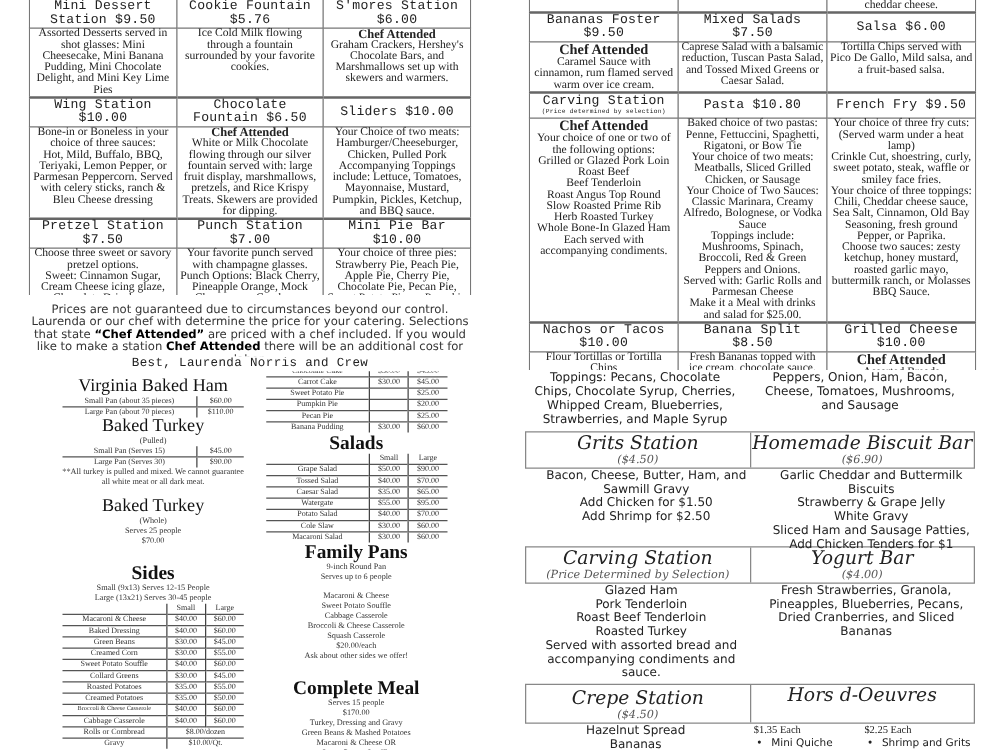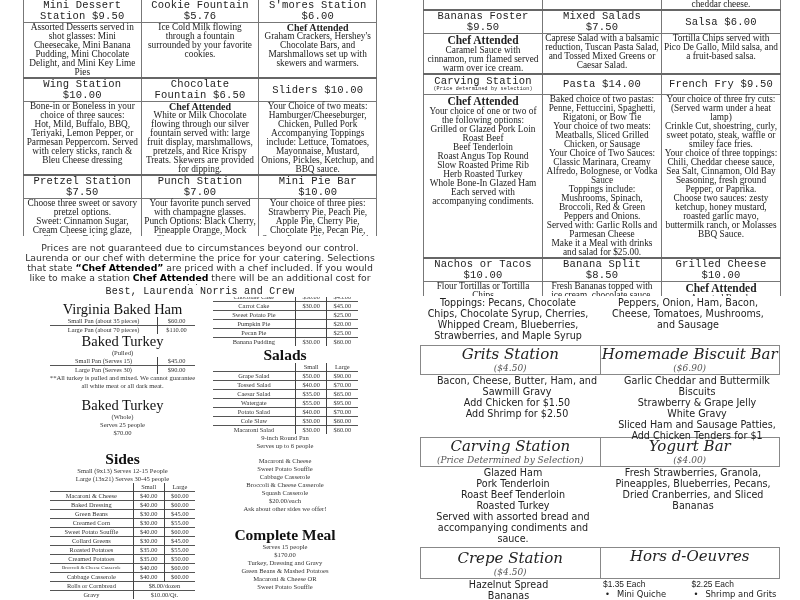--- a/index.html
+++ b/index.html
@@ -38,21 +38,21 @@
   .cal { font-family: "DejaVu Sans", sans-serif; font-size: 9.6px; line-height: 11px; text-align: center; color: #222; }
   .bx { border: 1px solid #888; display: flex; }
   .bx > div { flex: 1; text-align: center; }
   .bx > div + div { border-left: 1px solid #888; }
   .fancy { font-family: "DejaVu Serif", serif; font-style: italic; font-size: 15px; line-height: 17px; color: #222; }
   .fprice { font-family: "DejaVu Serif", serif; font-style: italic; font-size: 9px; line-height: 11px; color: #555; }
   .two { display: flex; }
   .two > div { flex: 1; }
   ul.bul { list-style: none; font-family: "DejaVu Sans", sans-serif; font-size: 8.4px; line-height: 10px; color: #222; }
   ul.bul li::before { content: "•"; display: inline-block; width: 12px; text-align: left; padding-left: 2px; }
-  .bhead { font-family: Liberation Sans, sans-serif; font-size: 8.4px; line-height: 10px; }
+  .bhead { font-family: Liberation Serif, serif; font-size: 8.4px; line-height: 10px; }
 </style>
 </head>
 <body>
 
 <div class="panel" style="left:23px; top:0; width:354px; height:236px;">
   <table class="st-table">
     <tbody>
         <tr>
       <td class="head" style="border-top:none;">Mini Dessert Station $9.50</td>
       <td class="head" style="border-top:none;">Cookie Fountain $5.76</td>
@@ -72,21 +72,21 @@
       <td>
             <div>Bone-in or Boneless in your choice of three sauces:</div>
             <div>Hot, Mild, Buffalo, BBQ, Teriyaki, Lemon Pepper, or Parmesan Peppercorn. Served with celery sticks, ranch &amp; Bleu Cheese dressing</div>
           </td>
       <td>
             <div class="chef">Chef Attended</div>
             <div>White or Milk Chocolate flowing through our silver fountain served with: large fruit display, marshmallows, pretzels, and Rice Krispy Treats. Skewers are provided for dipping.</div>
           </td>
       <td>
             <div>Your Choice of two meats: Hamburger/Cheeseburger, Chicken, Pulled Pork</div>
-            <div>Accompanying Toppings include: Lettuce, Tomatoes, Mayonnaise, Mustard, Onions, Pickles, Ketchup, and BBQ sauce.</div>
+            <div>Accompanying Toppings include: Lettuce, Tomatoes, Mayonnaise, Mustard, Pumpkin, Pickles, Ketchup, and BBQ sauce.</div>
           </td>
     </tr>
     <tr>
       <td class="head">Pretzel Station $7.50</td>
       <td class="head">Punch Station $7.00</td>
       <td class="head">Mini Pie Bar $10.00</td>
     </tr>
     <tr style="height:92px;">
       <td>
             <div>Choose three sweet or savory pretzel options.</div>
@@ -289,20 +289,21 @@
           <td class="c2">$30.00</td>
           <td class="c3">$60.00</td>
         </tr>
     <tr class="nob">
           <td class="c1">Macaroni Salad</td>
           <td class="c2">$30.00</td>
           <td class="c3">$60.00</td>
         </tr>
   </tbody>
     </table>
+  <div class="h-ser h2b" style="margin-top:0;">Family Pans</div>
   <div class="small">9-inch Round Pan</div>
   <div class="small" style="margin-bottom:7px;">Serves up to 6 people</div>
   <div class="small">Macaroni &amp; Cheese</div>
   <div class="small">Sweet Potato Souffle</div>
   <div class="small">Cabbage Casserole</div>
   <div class="small">Broccoli &amp; Cheese Casserole</div>
   <div class="small">Squash Casserole</div>
   <div class="small">$20.00/each</div>
   <div class="small">Ask about other sides we offer!</div>
   <div class="h-ser h2b" style="margin-top:14px;">Complete Meal</div>
@@ -334,21 +335,21 @@
           </td>
       <td>
             <div>Caprese Salad with a balsamic reduction, Tuscan Pasta Salad, and Tossed Mixed Greens or Caesar Salad.</div>
           </td>
       <td>
             <div>Tortilla Chips served with Pico De Gallo, Mild salsa, and a fruit-based salsa.</div>
           </td>
     </tr>
     <tr>
       <td class="head" style="height:20px;"><span>Carving Station</span><small>(Price determined by selection)</small></td>
-      <td class="head">Pasta $14.00</td>
+      <td class="head">Pasta $10.80</td>
       <td class="head">French Fry $9.50</td>
     </tr>
     <tr style="height:138px;">
       <td>
             <div class="chef-lg">Chef Attended</div>
             <div>Your choice of one or two of the following options:</div>
             <div>Grilled or Glazed Pork Loin</div>
             <div>Roast Beef</div>
             <div>Beef Tenderloin</div>
             <div>Roast Angus Top Round</div>

